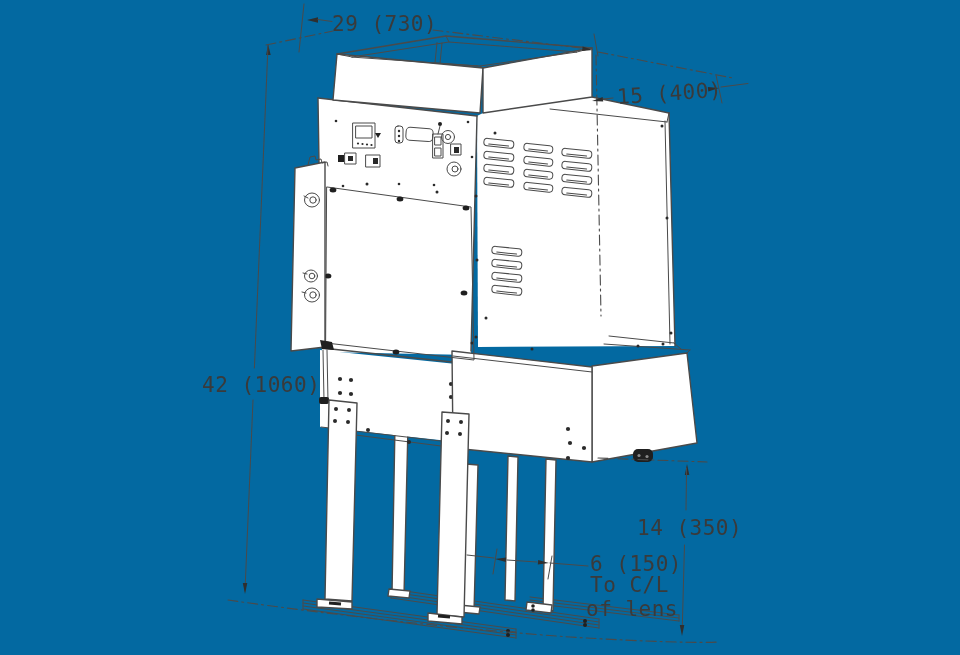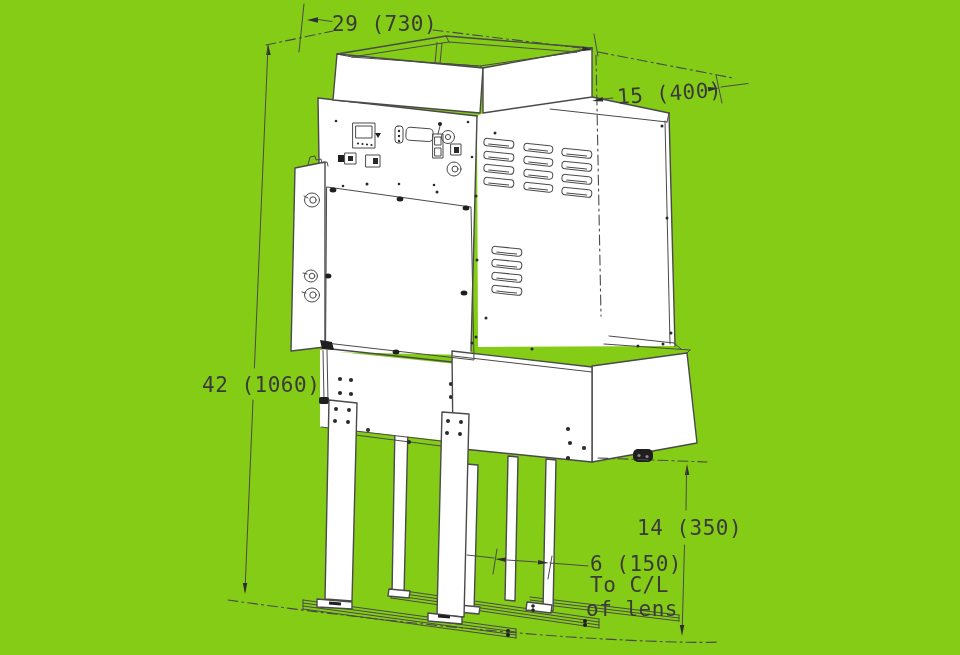--- a/index.html
+++ b/index.html
@@ -1,16 +1,16 @@
 <!DOCTYPE html>
 <html><head>
 <meta charset="utf-8">
 <style>
   html,body{margin:0;padding:0;background:#fff;}
-  #stage{position:relative;width:960px;height:655px;background:#84cc16;overflow:hidden;
+  #stage{position:relative;width:960px;height:655px;background:#0369a1;overflow:hidden;
          font-family:"DejaVu Sans Mono", monospace;}
   svg{position:absolute;left:0;top:0;}
   
   .f  {fill:#ffffff;stroke:none;}
   .fs {fill:#ffffff;stroke:#4a4a4a;stroke-width:1.4;stroke-linejoin:round;}
   .l  {fill:none;stroke:#4a4a4a;stroke-width:1.4;stroke-linecap:round;stroke-linejoin:round;}
   .t  {fill:none;stroke:#4a4a4a;stroke-width:1;stroke-linecap:round;stroke-linejoin:round;}
   .dd {fill:none;stroke:#4a4a4a;stroke-width:1.1;stroke-dasharray:10 4 2 4;stroke-linecap:round;}
   .dk {fill:#1f1f1f;stroke:none;}
   .scr{fill:#2a2a2a;stroke:none;}

